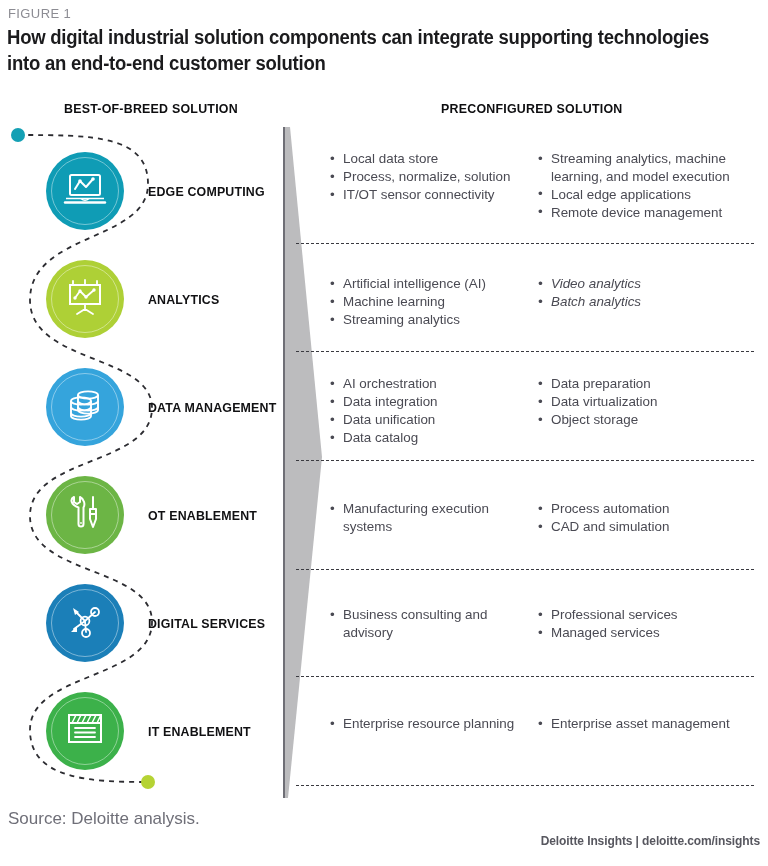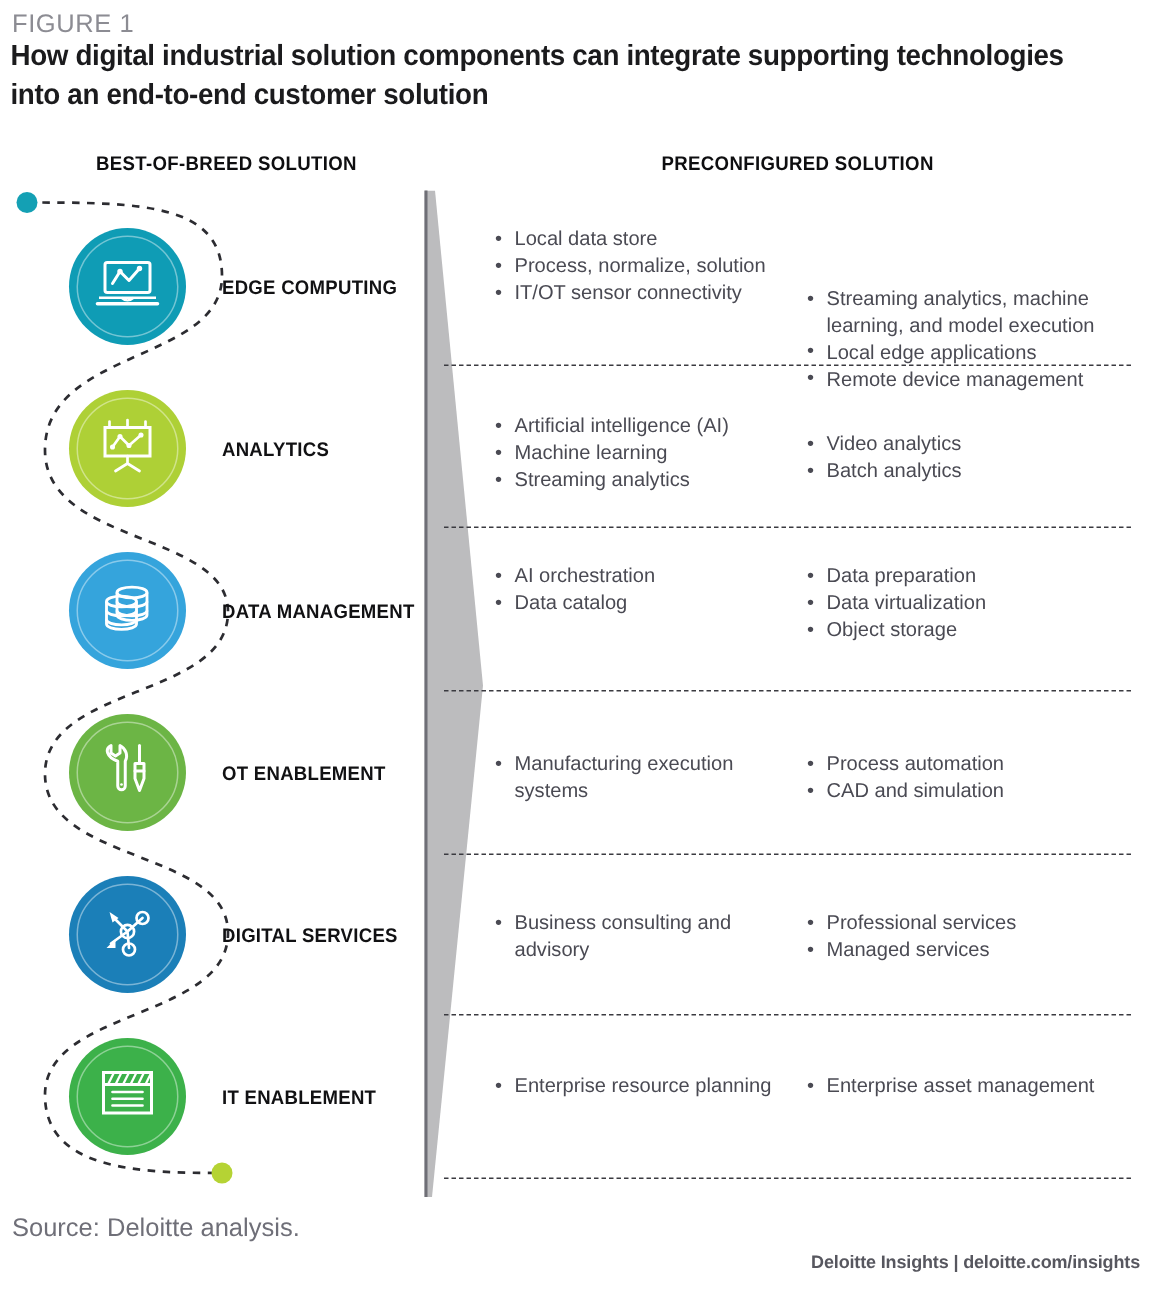--- a/index.html
+++ b/index.html
@@ -17,21 +17,21 @@
     position: relative;
     width: 768px;
     height: 866px;
     background: #ffffff;
   }
 
   
   .fig-label {
     position: absolute;
     left: 8px; top: 6px;
-    font-size: 17px;
+    font-size: 13px;
     letter-spacing: 0.4px;
     color: #8c8c93;
     font-family: "Liberation Sans", sans-serif;
   }
   .fig-title {
     position: absolute;
     left: 7px; top: 24px;
     width: 748px;
     font-size: 19.4px;
     font-weight: bold;
@@ -194,21 +194,21 @@
           <path d="M18,26.5 Q22,30 26,26.5" fill="none" stroke="#fff" stroke-width="1.6"></path>
         </svg>
       </span>
     </div>
     <div class="node-label" style="top:192px; margin-top:-8px;">EDGE COMPUTING</div>
     <ul class="bullets col-a" style="top:150px;">
       <li>Local data store</li>
       <li>Process, normalize, solution</li>
       <li>IT/OT sensor connectivity</li>
     </ul>
-    <ul class="bullets col-b" style="top:150px;margin-top:40px;">
+    <ul class="bullets col-b" style="top:150px;">
       <li>Streaming analytics, machine learning, and model execution</li>
       <li>Local edge applications</li>
       <li>Remote device management</li>
     </ul>
   </div>
   <div class="sep" style="top:243px;"></div>
 
   <div class="row" style="top:0">
     <div class="node" style="left:46px; top:260px; background:#aed036;">
       <span>
@@ -223,21 +223,21 @@
           <path d="M21,26 L21,31 M21,31 L13,36 M21,31 L29,36" stroke="#fff" stroke-width="1.8" stroke-linecap="round"></path>
         </svg>
       </span>
     </div>
     <div class="node-label" style="top:300px; margin-top:-8px;">ANALYTICS</div>
     <ul class="bullets col-a" style="top:275px;">
       <li>Artificial intelligence (AI)</li>
       <li>Machine learning</li>
       <li>Streaming analytics</li>
     </ul>
-    <ul class="bullets col-b" style="top:287px;">
+    <ul class="bullets col-b" style="top:275px;font-style:italic;">
       <li>Video analytics</li>
       <li>Batch analytics</li>
     </ul>
   </div>
   <div class="sep" style="top:351px;"></div>
 
   <div class="row" style="top:0">
     <div class="node" style="left:46px; top:368px; background:#35a4dc;">
       <span>
         <svg width="42" height="38" viewBox="0 0 42 38">
@@ -250,20 +250,22 @@
             <path d="M7,15 L7,30 C7,32 11.5,33.6 17,33.6 C22.5,33.6 27,32 27,30 L27,15"></path>
             <path d="M7,21 C7,23 11.5,24.6 17,24.6 C22.5,24.6 27,23 27,21"></path>
             <path d="M7,27 C7,29 11.5,30.6 17,30.6 C22.5,30.6 27,29 27,27"></path>
           </g>
         </svg>
       </span>
     </div>
     <div class="node-label" style="top:408px; margin-top:-8px;">DATA MANAGEMENT</div>
     <ul class="bullets col-a" style="top:375px;">
       <li>AI orchestration</li>
+      <li>Data integration</li>
+      <li>Data unification</li>
       <li>Data catalog</li>
     </ul>
     <ul class="bullets col-b" style="top:375px;">
       <li>Data preparation</li>
       <li>Data virtualization</li>
       <li>Object storage</li>
     </ul>
   </div>
   <div class="sep" style="top:460px;"></div>
 

